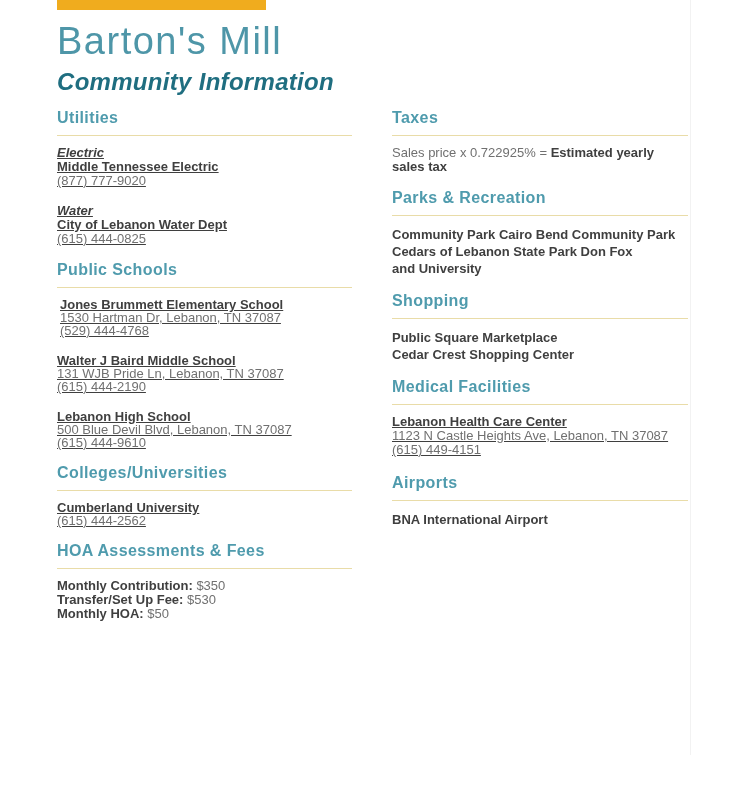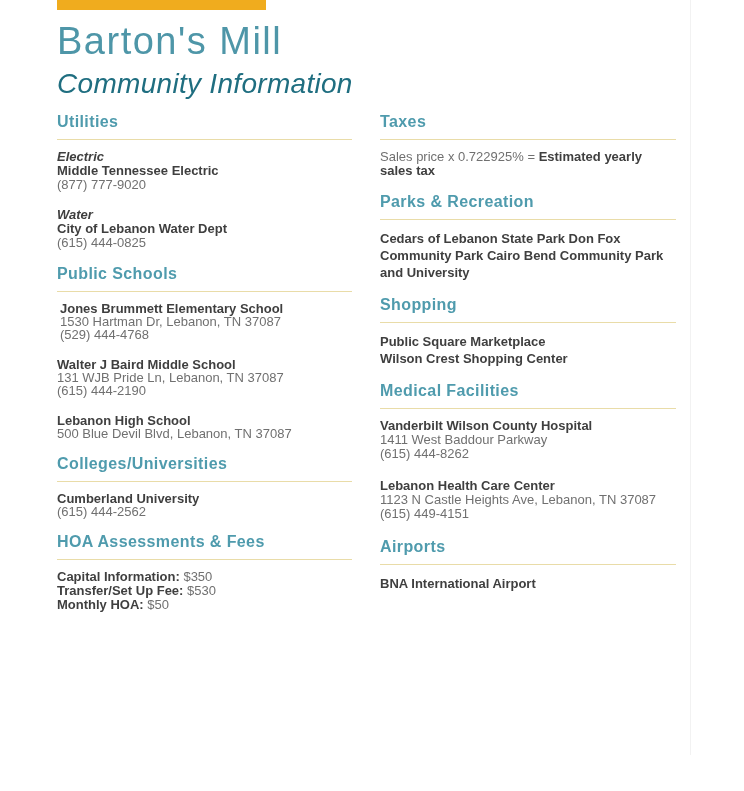--- a/index.html
+++ b/index.html
@@ -30,40 +30,40 @@
     width:1px;height:791px;background:#f2f2f2;
   }
   .header{padding:22px 0 0 57px;}
   .title{
     margin:0;line-height:1;
     font-size:38px;font-weight:300;letter-spacing:1.5px;
     color:var(--title-teal,#4E96A8);
   }
   .subtitle{
     margin:10px 0 8px 0;line-height:1;
-    font-size:28px;font-weight:normal;font-style:italic;letter-spacing:0.3px;
+    font-size:24px;font-weight:bold;font-style:italic;letter-spacing:0.3px;
     color:var(--subtitle-teal,#1F6E80);
   }
   .columns{
-    display:flex;gap:28px;
+    display:flex;gap:40px;
     padding-left:57px;margin-top:16px;
   }
   .col-left{width:295px;}
   .col-right{width:296px;}
   section{margin-bottom:16px;}
   section:last-child{margin-bottom:0;}
   .sec-heading{
     margin:0;line-height:1;
     font-size:16px;font-weight:bold;letter-spacing:0.4px;
     color:var(--heading-teal,#4F9BAD);
     padding-bottom:9px;
     border-bottom:1px solid var(--divider-gold,#E9DCA8);
   }
   .sec-body{padding-top:10px;font-size:13px;color:var(--text-dark,#3F3F3F);}
-  .contact{line-height:14px;margin-bottom:16px;}
+  .contact{line-height:14px;margin-bottom:16px;text-decoration:underline;}
   .contact.tight{line-height:13px;margin-bottom:17px;}
   .contact:last-child{margin-bottom:0;}
   .lbl{font-weight:bold;font-style:italic;color:var(--text-dark,#3F3F3F);}
   .nm{font-weight:bold;color:var(--text-dark,#3F3F3F);}
   .sub{font-weight:normal;color:var(--text-gray,#707070);}
   .schools .contact:first-child{padding-left:3px;}
   .bold-line{font-weight:bold;line-height:17px;color:var(--text-dark,#3F3F3F);}
   .formula{line-height:14px;}
   .nm-inline{font-weight:bold;color:var(--text-dark,#3F3F3F);}
   .fee{line-height:13px;margin-bottom:1px;}
@@ -113,39 +113,40 @@
             <div class="sub">(529) 444-4768</div>
           </div>
           <div class="contact tight">
             <div class="nm">Walter J Baird Middle School</div>
             <div class="sub">131 WJB Pride Ln, Lebanon, TN 37087</div>
             <div class="sub">(615) 444-2190</div>
           </div>
           <div class="contact tight">
             <div class="nm">Lebanon High School</div>
             <div class="sub">500 Blue Devil Blvd, Lebanon, TN 37087</div>
+            <div class="sub">(615) 444-9610</div>
           </div>
         </div>
       </section>
 
       <section>
         <h3 class="sec-heading">Colleges/Universities</h3>
         <div class="sec-body">
           <div class="contact tight">
             <div class="nm">Cumberland University</div>
             <div class="sub">(615) 444-2562</div>
           </div>
         </div>
       </section>
 
       <section>
         <h3 class="sec-heading">HOA Assessments &amp; Fees</h3>
         <div class="sec-body">
           <div class="fee">
-            <span class="fee-label">Capital Information:</span>
+            <span class="fee-label">Monthly Contribution:</span>
             <span class="fee-value">$350</span>
           </div>
           <div class="fee">
             <span class="fee-label">Transfer/Set Up Fee:</span>
             <span class="fee-value">$530</span>
           </div>
           <div class="fee">
             <span class="fee-label">Monthly HOA:</span>
             <span class="fee-value">$50</span>
           </div>
@@ -161,42 +162,37 @@
         <div class="sec-body">
           <div class="formula">
             <span class="sub">Sales price x 0.722925% = </span><span class="nm-inline">Estimated yearly sales tax</span>
           </div>
         </div>
       </section>
 
       <section>
         <h3 class="sec-heading">Parks &amp; Recreation</h3>
         <div class="sec-body">
+          <div class="bold-line">Community Park Cairo Bend Community Park</div>
           <div class="bold-line">Cedars of Lebanon State Park Don Fox</div>
-          <div class="bold-line">Community Park Cairo Bend Community Park</div>
           <div class="bold-line">and University</div>
         </div>
       </section>
 
       <section>
         <h3 class="sec-heading">Shopping</h3>
         <div class="sec-body">
           <div class="bold-line">Public Square Marketplace</div>
-          <div class="bold-line">Wilson Crest Shopping Center</div>
+          <div class="bold-line">Cedar Crest Shopping Center</div>
         </div>
       </section>
 
       <section>
         <h3 class="sec-heading">Medical Facilities</h3>
         <div class="sec-body medical">
-          <div class="contact">
-            <div class="nm">Vanderbilt Wilson County Hospital</div>
-            <div class="sub">1411 West Baddour Parkway</div>
-            <div class="sub">(615) 444-8262</div>
-          </div>
           <div class="contact">
             <div class="nm">Lebanon Health Care Center</div>
             <div class="sub">1123 N Castle Heights Ave, Lebanon, TN 37087</div>
             <div class="sub">(615) 449-4151</div>
           </div>
         </div>
       </section>
 
       <section>
         <h3 class="sec-heading">Airports</h3>

